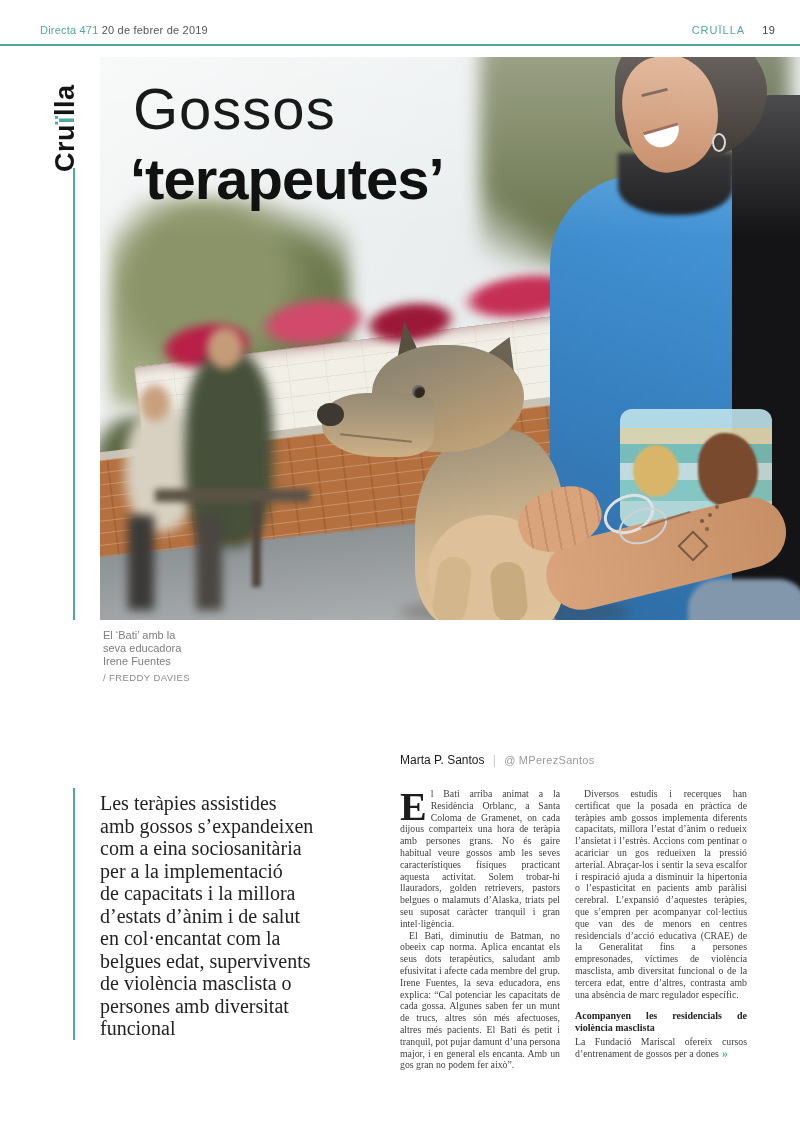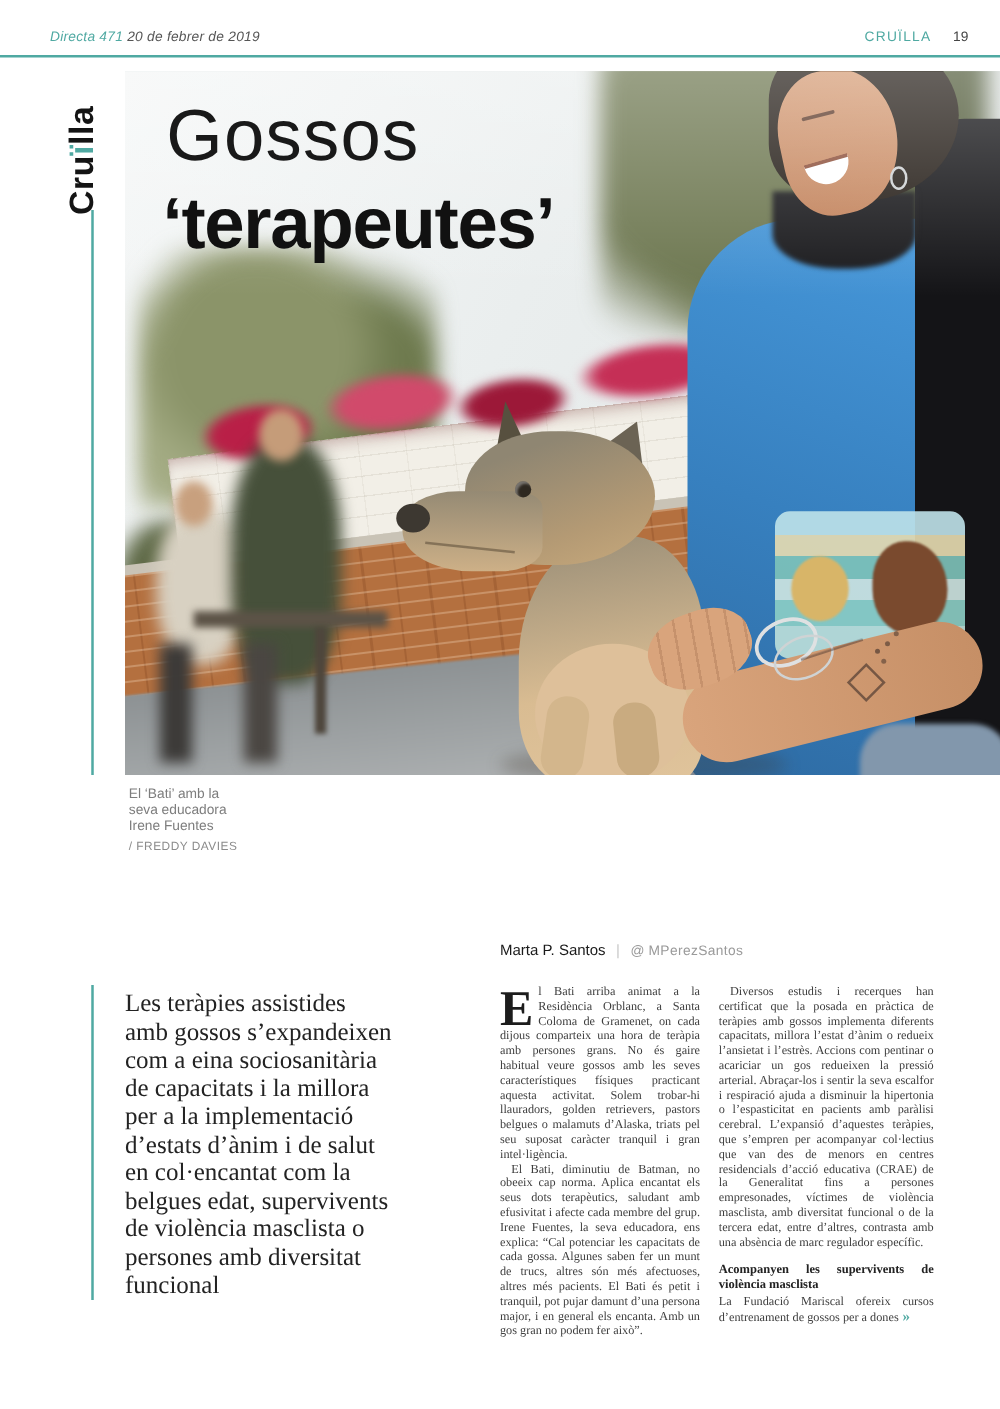--- a/index.html
+++ b/index.html
@@ -1,21 +1,21 @@
 <!DOCTYPE html>
 <html><head>
 <meta charset="utf-8">
 <style>
   html,body{margin:0;padding:0;background:#ffffff;}
   body{width:800px;height:1127px;position:relative;overflow:hidden;
        font-family:"Liberation Sans",sans-serif;}
 
   
   .hdr{position:absolute;top:24px;font-size:11px;color:#555;letter-spacing:.2px;}
-  .hdr-left{left:40px;font-style:italic;}
+  .hdr-left{left:40px;}
   .hdr-right{right:25px;padding-left:24px;}
   .teal{color:#4FA9A2;}
   .hdr-right .section{letter-spacing:1px;}
   .hdr-right .pagenum{color:#444;margin-left:14px;}
   .hdr-rule{position:absolute;top:44px;left:0;width:800px;height:2px;background:#4FA9A2;}
 
   
   .brand{position:absolute;left:50px;top:62px;height:110px;
          writing-mode:vertical-rl;transform:rotate(180deg);
          font-weight:bold;font-size:27px;color:#141414;letter-spacing:.5px;}
@@ -230,32 +230,32 @@
   <span class="author">Marta P. Santos</span>
   <span class="sep">|</span>
   <span class="at">@</span>
   <span class="handle">MPerezSantos</span>
 </div>
 
 <div class="lead">
   <span>Les teràpies assistides</span>
   <span>amb gossos s’expandeixen</span>
   <span>com a eina sociosanitària</span>
+  <span>per a la implementació</span>
   <span>de capacitats i la millora</span>
-  <span>per a la implementació</span>
   <span>d’estats d’ànim i de salut</span>
   <span>en col·encantat com la</span>
   <span>belgues edat, supervivents</span>
   <span>de violència masclista o</span>
   <span>persones amb diversitat</span>
   <span>funcional</span>
 </div>
 
 <div class="col col1">
   <p><span class="dropcap">E</span><span>l Bati arriba animat a la Residència Orblanc, a Santa Coloma de Gramenet, on cada dijous comparteix una hora de teràpia amb persones grans. No és gaire habitual veure gossos amb les seves característiques físiques practicant aquesta activitat. Solem trobar-hi llauradors, golden retrievers, pastors belgues o malamuts d’Alaska, triats pel seu suposat caràcter tranquil i gran intel·ligència.</span></p>
   <p class="indent">El Bati, diminutiu de Batman, no obeeix cap norma. Aplica encantat els seus dots terapèutics, saludant amb efusivitat i afecte cada membre del grup. Irene Fuentes, la seva educadora, ens explica: “Cal potenciar les capacitats de cada gossa. Algunes saben fer un munt de trucs, altres són més afectuoses, altres més pacients. El Bati és petit i tranquil, pot pujar damunt d’una persona major, i en general els encanta. Amb un gos gran no podem fer això”.</p>
 </div>
 
 <div class="col col2">
   <p class="indent">Diversos estudis i recerques han certificat que la posada en pràctica de teràpies amb gossos implementa diferents capacitats, millora l’estat d’ànim o redueix l’ansietat i l’estrès. Accions com pentinar o acariciar un gos redueixen la pressió arterial. Abraçar-los i sentir la seva escalfor i respiració ajuda a disminuir la hipertonia o l’espasticitat en pacients amb paràlisi cerebral. L’expansió d’aquestes teràpies, que s’empren per acompanyar col·lectius que van des de menors en centres residencials d’acció educativa (CRAE) de la Generalitat fins a persones empresonades, víctimes de violència masclista, amb diversitat funcional o de la tercera edat, entre d’altres, contrasta amb una absència de marc regulador específic.</p>
-  <h3 class="subhead">Acompanyen les supervivents de violència masclista</h3>
+  <h3 class="subhead">Acompanyen les residencials de violència masclista</h3>
   <p><span>La Fundació Mariscal ofereix cursos d’entrenament de gossos per a dones</span><span class="cont-marker">»</span></p>
 </div>
 
 </body></html>

